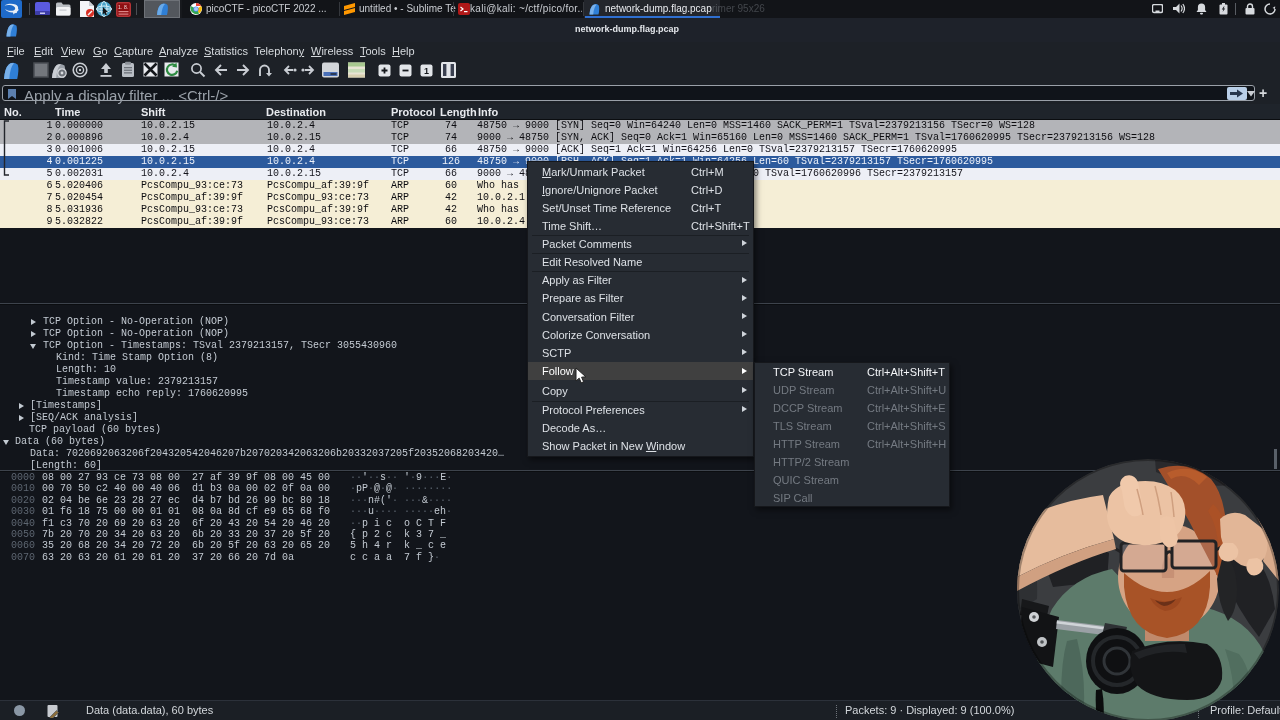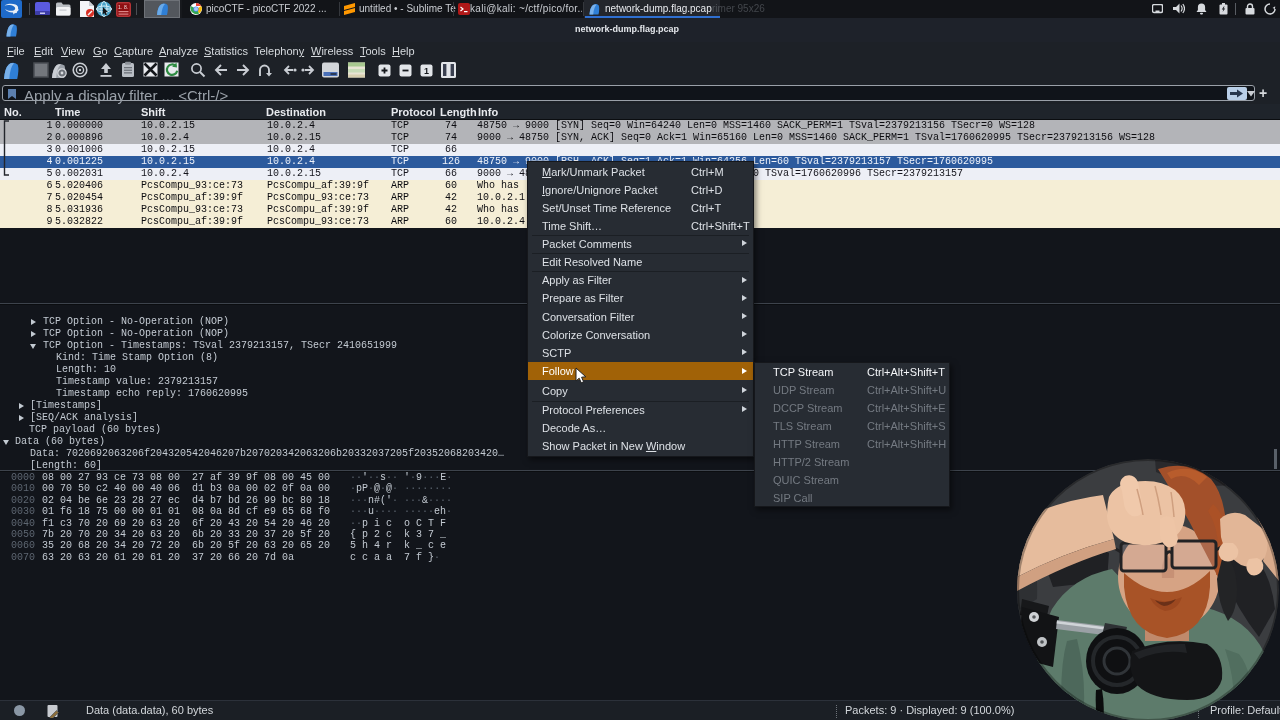--- a/index.html
+++ b/index.html
@@ -336,20 +336,21 @@
         <span class="clen">74</span>
         <span class="cinfo">9000 → 48750 [SYN, ACK] Seq=0 Ack=1 Win=65160 Len=0 MSS=1460 SACK_PERM=1 TSval=1760620995 TSecr=2379213156 WS=128</span>
       </div>
     <div class="abs prow rw" style="top:144px">
         <span class="cno">3</span>
         <span class="ctime">0.001006</span>
         <span class="csrc">10.0.2.15</span>
         <span class="cdst">10.0.2.4</span>
         <span class="cpro">TCP</span>
         <span class="clen">66</span>
+        <span class="cinfo">48750 → 9000 [ACK] Seq=1 Ack=1 Win=64256 Len=0 TSval=2379213157 TSecr=1760620995</span>
       </div>
     <div class="abs prow rb" style="top:156px">
         <span class="cno">4</span>
         <span class="ctime">0.001225</span>
         <span class="csrc">10.0.2.15</span>
         <span class="cdst">10.0.2.4</span>
         <span class="cpro">TCP</span>
         <span class="clen">126</span>
         <span class="cinfo">48750 → 9000 [PSH, ACK] Seq=1 Ack=1 Win=64256 Len=60 TSval=2379213157 TSecr=1760620995</span>
       </div>
@@ -403,21 +404,21 @@
       </svg>
   </div>
   <div class="abs" id="details">
     <div class="abs" style="left:0;top:303px;width:1280px;height:1px;background:#3d434c"></div>
     <div class="abs" style="left:0;top:304px;width:1280px;height:1px;background:#0b0d10"></div>
     <div class="abs tri-r" style="left:31px;top:318.5px"></div>
     <div class="abs drow" style="left:43px;top:316px">TCP Option - No-Operation (NOP)</div>
     <div class="abs tri-r" style="left:31px;top:330.5px"></div>
     <div class="abs drow" style="left:43px;top:328px">TCP Option - No-Operation (NOP)</div>
     <div class="abs tri-d" style="left:30px;top:344px"></div>
-    <div class="abs drow" style="left:43px;top:340px">TCP Option - Timestamps: TSval 2379213157, TSecr 2410651999</div>
+    <div class="abs drow" style="left:43px;top:340px">TCP Option - Timestamps: TSval 2379213157, TSecr 3055430960</div>
     <div class="abs drow" style="left:56px;top:352px">Kind: Time Stamp Option (8)</div>
     <div class="abs drow" style="left:56px;top:364px">Length: 10</div>
     <div class="abs drow" style="left:56px;top:376px">Timestamp value: 2379213157</div>
     <div class="abs drow" style="left:56px;top:388px">Timestamp echo reply: 1760620995</div>
     <div class="abs tri-r" style="left:19px;top:402.5px"></div>
     <div class="abs drow" style="left:30px;top:400px">[Timestamps]</div>
     <div class="abs tri-r" style="left:19px;top:414.5px"></div>
     <div class="abs drow" style="left:30px;top:412px">[SEQ/ACK analysis]</div>
     <div class="abs drow" style="left:29px;top:424px">TCP payload (60 bytes)</div>
     <div class="abs tri-d" style="left:3px;top:440px"></div>
@@ -507,21 +508,21 @@
         <span class="artri"></span>
       </div>
     <div class="abs ci" style="top:325.5px">
         <span class="lab">Colorize Conversation</span>
         <span class="artri"></span>
       </div>
     <div class="abs ci" style="top:343.5px">
         <span class="lab">SCTP</span>
         <span class="artri"></span>
       </div>
-    <div class="abs ci" style="top:362px;background:#a16207;color:#fff">
+    <div class="abs ci" style="top:362px;background:#404040;color:#fff">
         <span class="lab">Follow</span>
         <span class="artri"></span>
       </div>
     <div class="abs ci" style="top:381.5px">
         <span class="lab">Copy</span>
         <span class="artri"></span>
       </div>
     <div class="abs csep" style="top:400.7px"></div>
     <div class="abs ci" style="top:400.7px">
         <span class="lab">Protocol Preferences</span>

